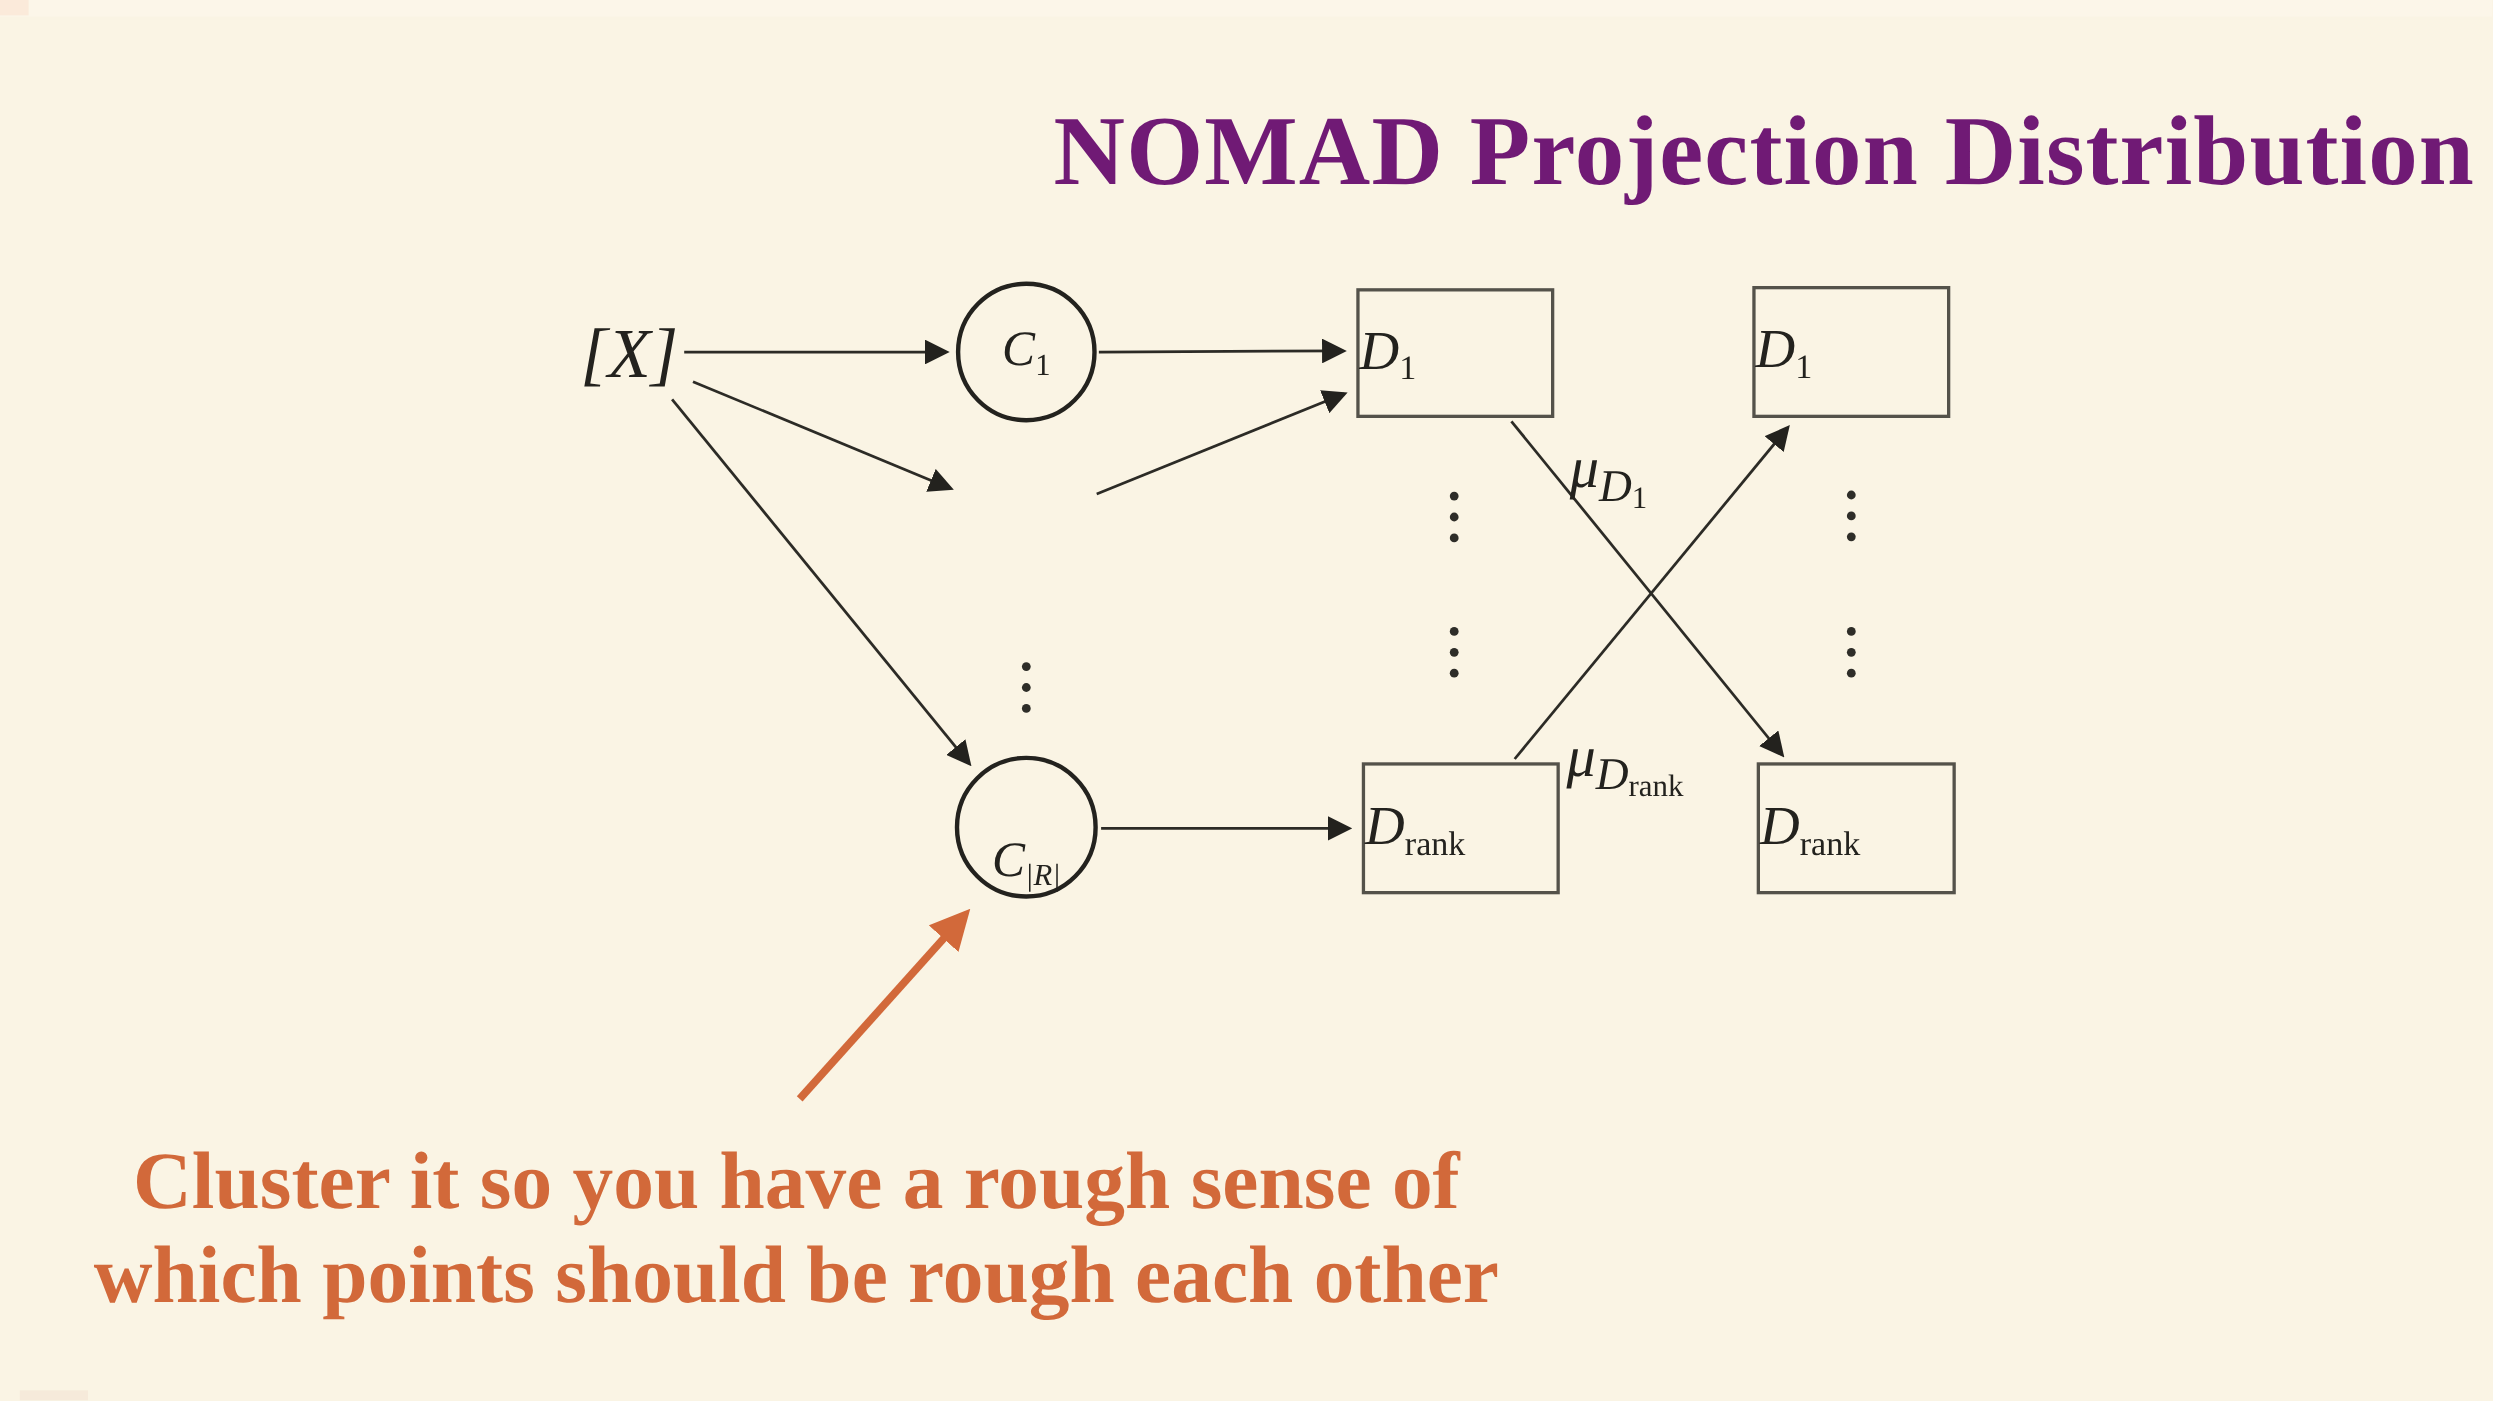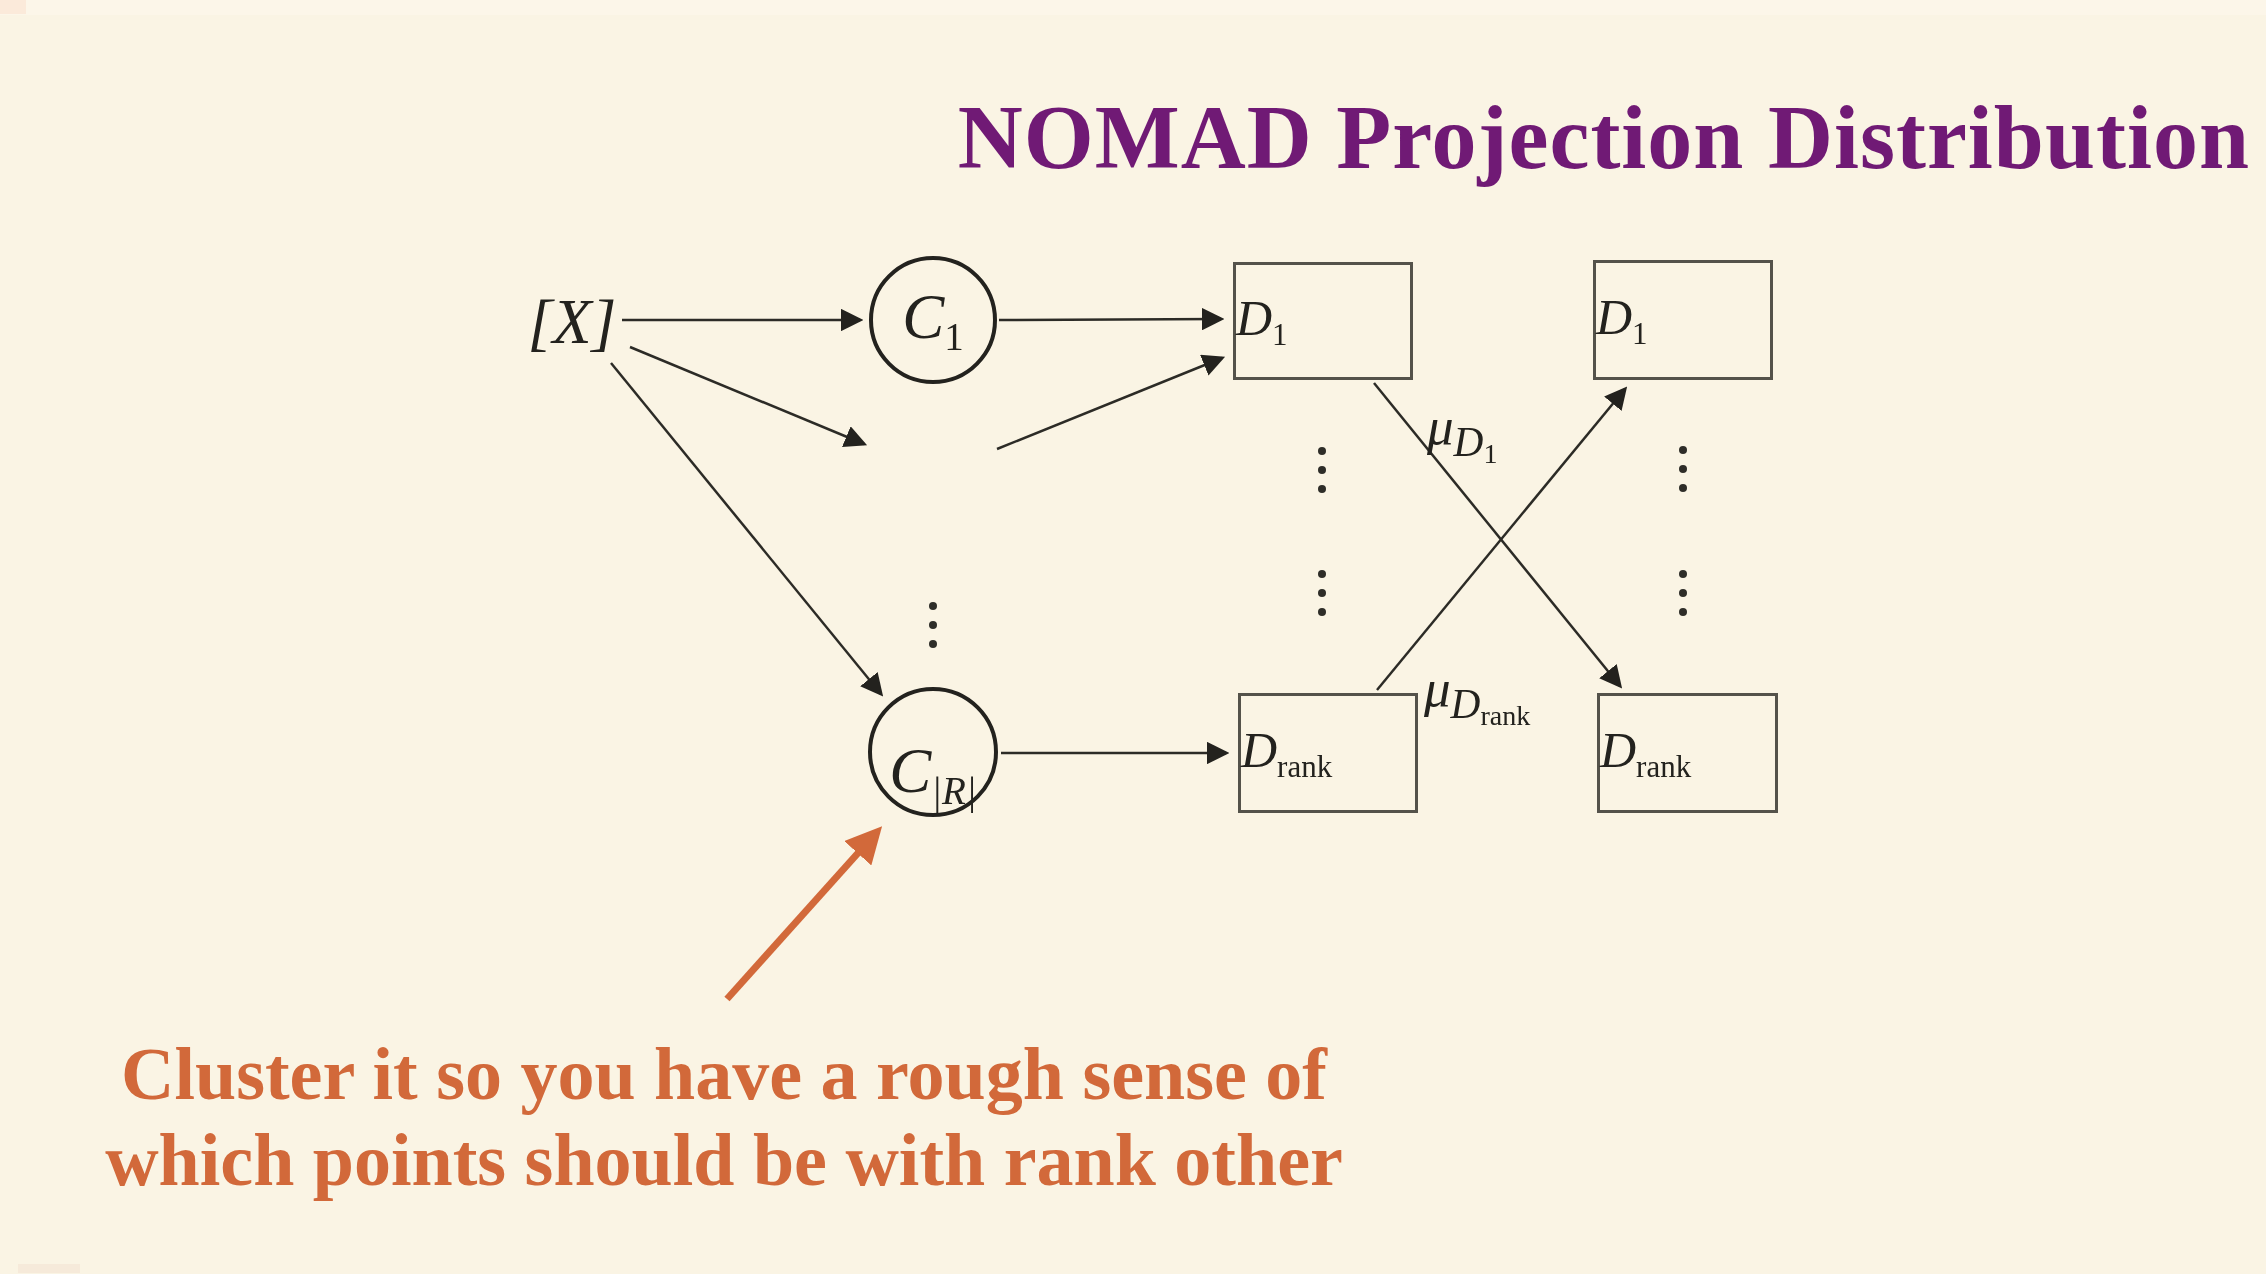--- a/index.html
+++ b/index.html
@@ -25,21 +25,21 @@
   .node-x {
     position:absolute; left:572px; top:322px; transform:translate(-50%,-50%);
     font-size:64px; font-style:italic; white-space:nowrap;
   }
 
   .circle {
     position:absolute; width:128px; height:128px; box-sizing:border-box;
     border:4px solid #23221E; border-radius:50%; background:#FAF4E4;
     display:flex; align-items:center; justify-content:center;
     transform:translate(-50%,-50%);
-    font-size:63px; font-style:italic; white-space:nowrap;
+    font-size:45px; font-style:italic; white-space:nowrap;
   }
 
   .dbox {
     position:absolute; box-sizing:border-box;
     border:3px solid #54524A; background:transparent;
     display:flex; align-items:center; 
     font-size:50px; font-style:italic; white-space:nowrap;
   }
 
   .sb  { font-size:0.62em; font-style:normal; vertical-align:-0.32em; }
@@ -149,16 +149,16 @@
       <i></i>
     </div>
   <div class="vdots" style="left:1683px; top:593px;">
       <i></i>
       <i></i>
       <i></i>
     </div>
 
   <div class="annotation">
     <div>Cluster it so you have a rough sense of</div>
-    <div>which points should be with rank other</div>
+    <div>which points should be rough each other</div>
   </div>
 
 </div>
 
 </body></html>

